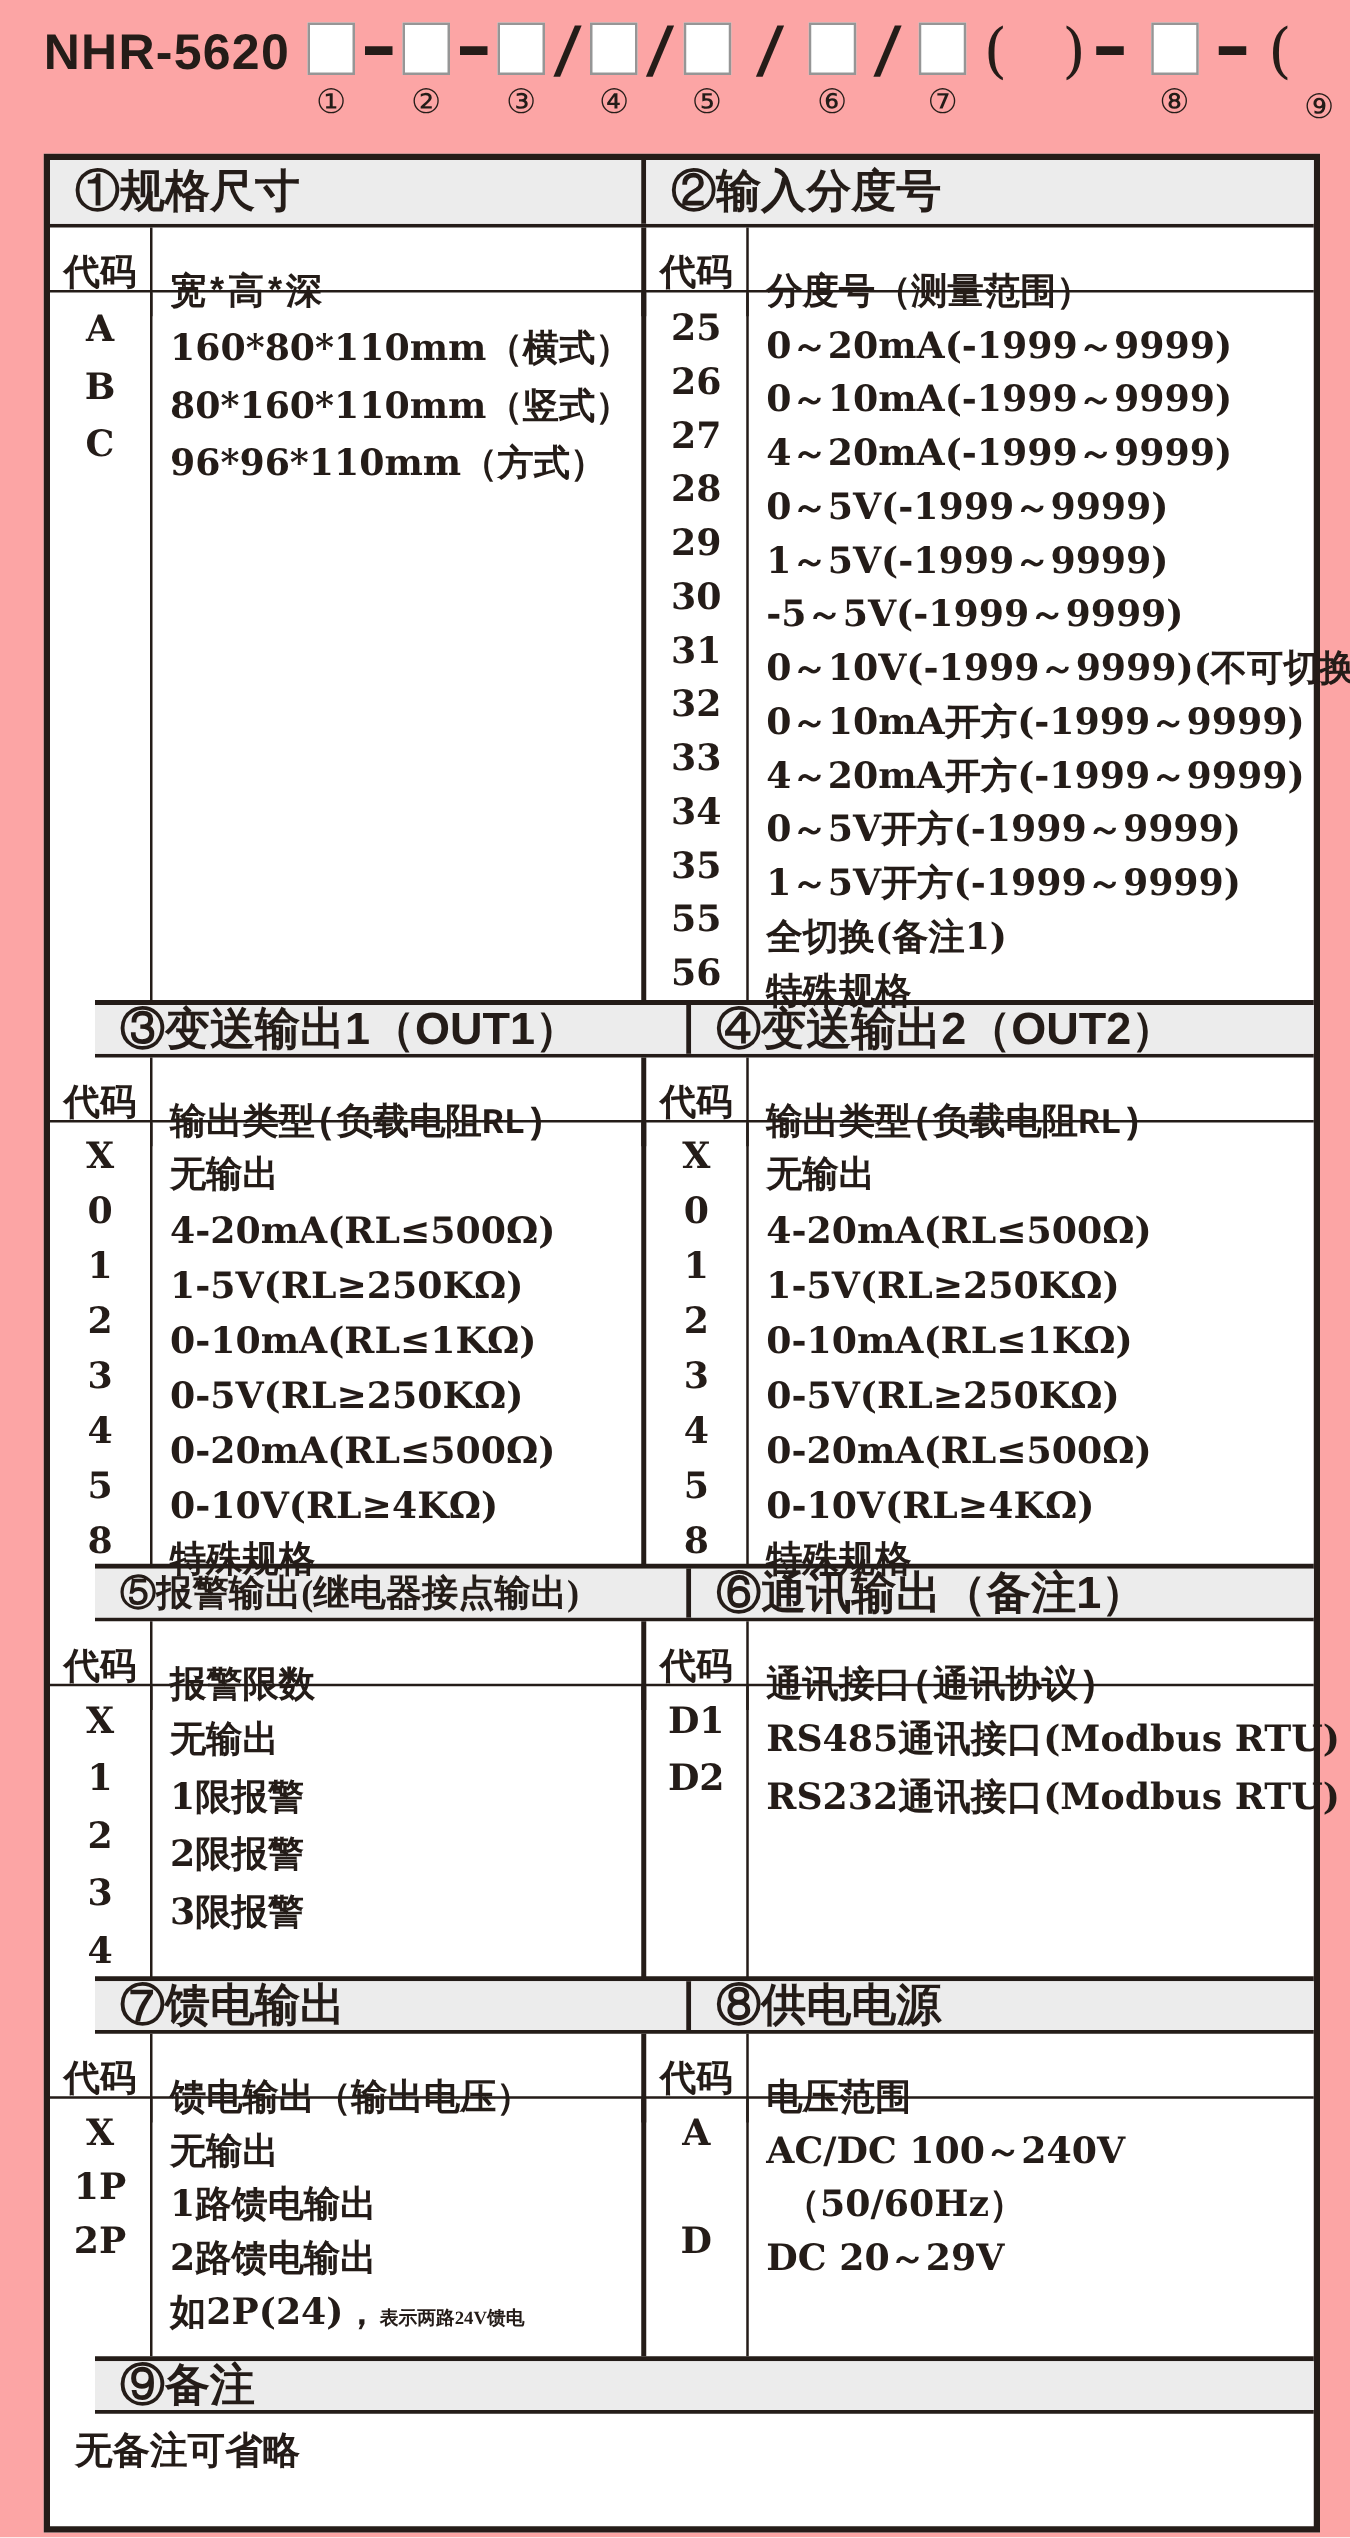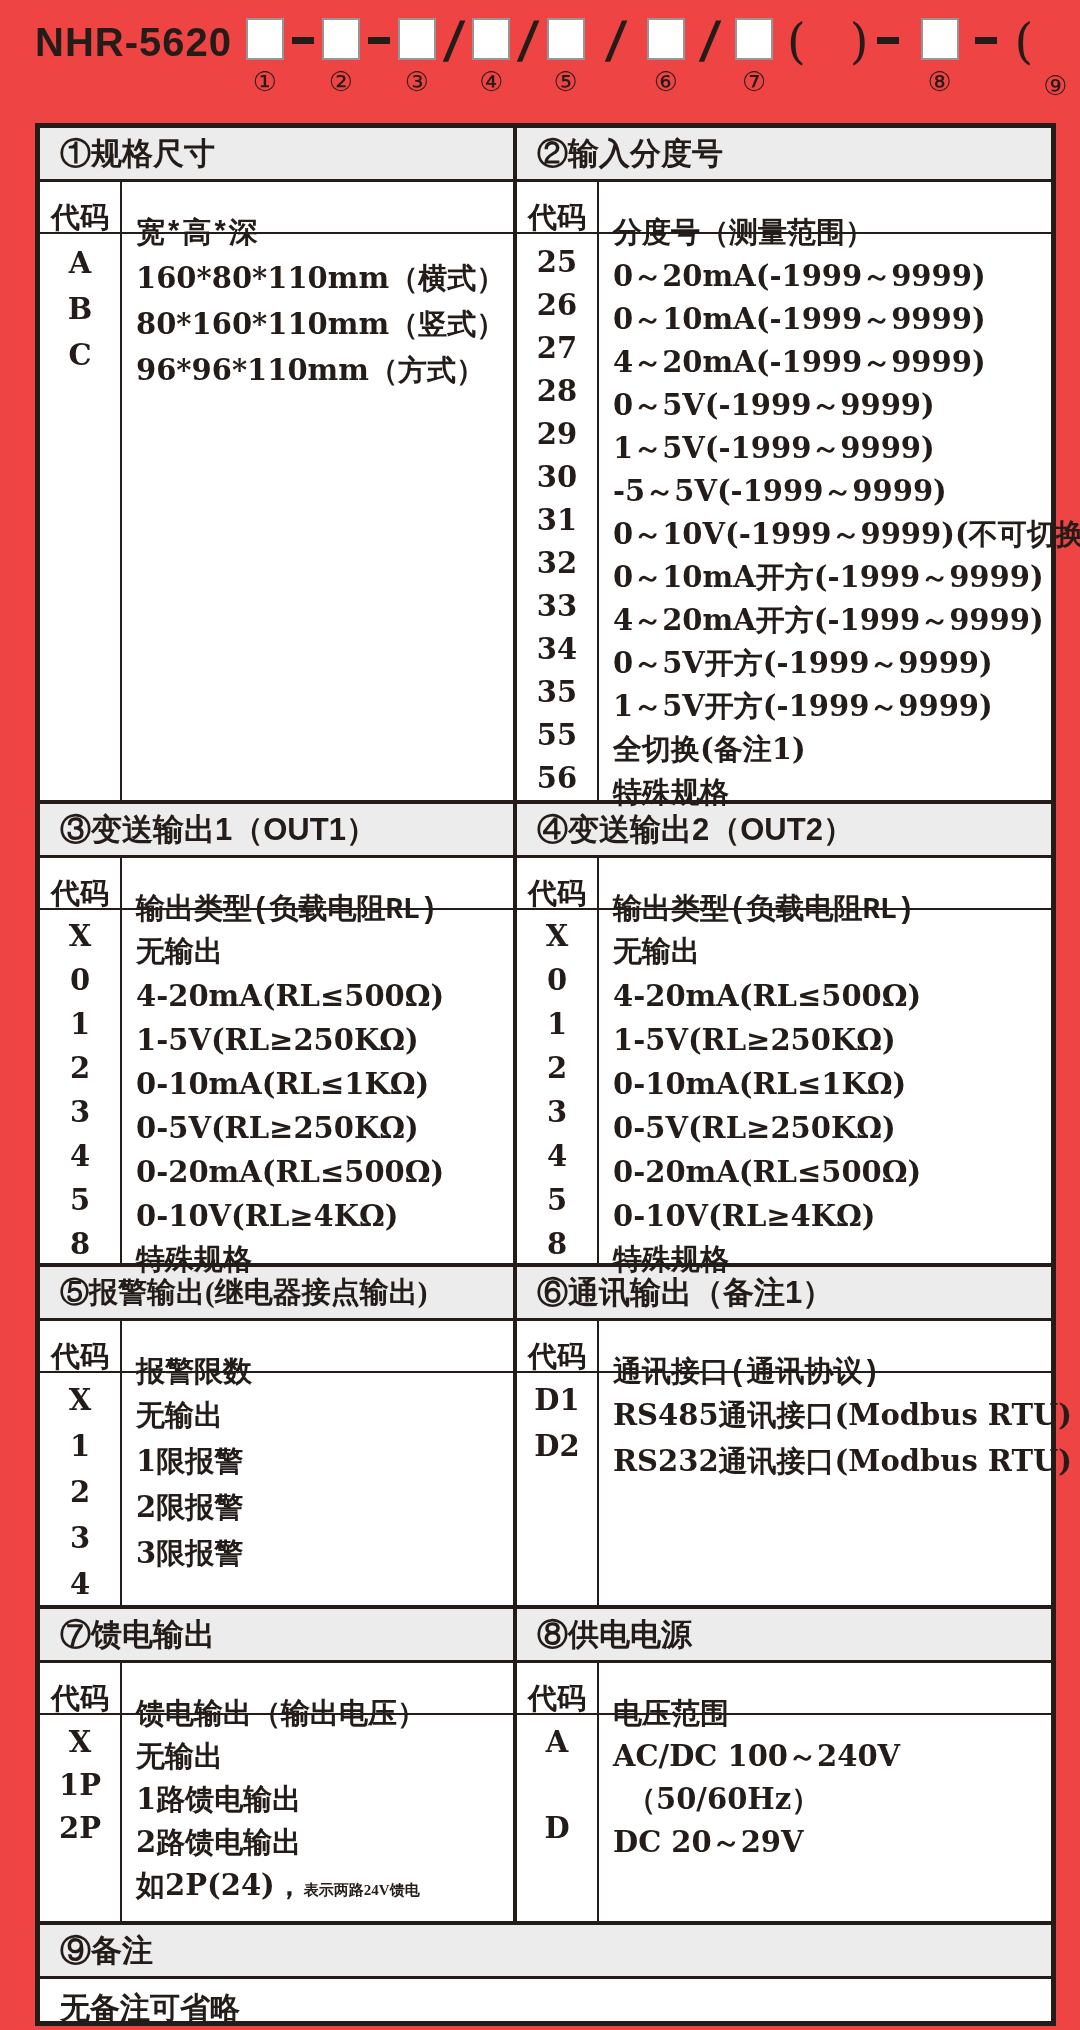--- a/index.html
+++ b/index.html
@@ -1,17 +1,17 @@
 <!DOCTYPE html>
 <html><head>
 <meta charset="utf-8">
 <style>
   html,body { margin:0; padding:0; background:#ffffff; }
   .page {
-    position:relative; width:1080px; height:2030px; background:#ef4444;
+    position:relative; width:1080px; height:2030px; background:#fca5a5;
     color:#241c18; font-family:"Liberation Sans", sans-serif; overflow:hidden;
   }
 
   
   .model-line {
     position:absolute; left:35px; top:18px; display:flex; align-items:flex-start;
   }
   .model-text {
     font-family:"Liberation Sans", sans-serif; font-weight:700; font-size:40px;
     letter-spacing:1px; line-height:48px; margin-right:14px; white-space:nowrap;
@@ -41,24 +41,24 @@
   
   .tbl {
     position:absolute; left:35px; top:123px; width:1021px; height:1903px;
     border:5px solid #241c18; box-sizing:border-box; background:#fff;
   }
   .band { box-sizing:border-box; display:grid; grid-template-columns:473px 4px 1fr; }
   .band.single { grid-template-columns:1fr; }
   .divcol { background:#241c18; }
 
   .sec-hdr { height:54px; border-bottom:3px solid #241c18; }
-  .sec-hdr.follow { border-top:4px solid #241c18; height:58px; }
+  .sec-hdr.follow { border-top:4px solid #241c18; height:46px;margin-left:36px; }
   .sec-title {
     background:#ececec; display:flex; align-items:center; padding-left:20px;
-    font-weight:700; font-size:31px; font-family:"Liberation Sans", sans-serif;
+    font-weight:700; font-size:36px; font-family:"Liberation Sans", sans-serif;
     white-space:nowrap; overflow:hidden;
   }
   .sub { height:52px; border-bottom:2px solid #241c18; }
   .body { }
 
   .half { position:relative; box-sizing:border-box; }
   .half .vline { position:absolute; left:80px; top:0; bottom:0; width:2px; background:#241c18; }
 
   .r { display:flex; align-items:center; height:43px; }
   .r .c {

